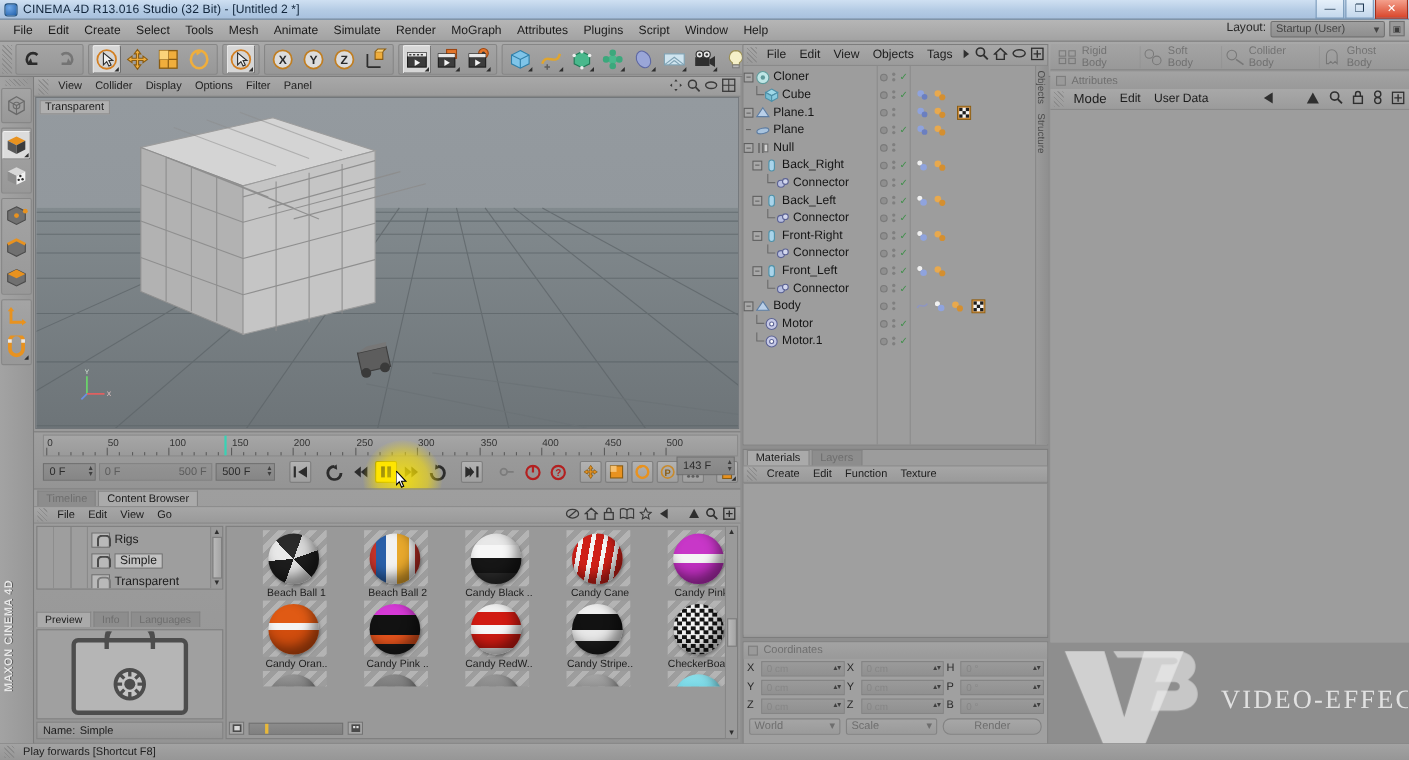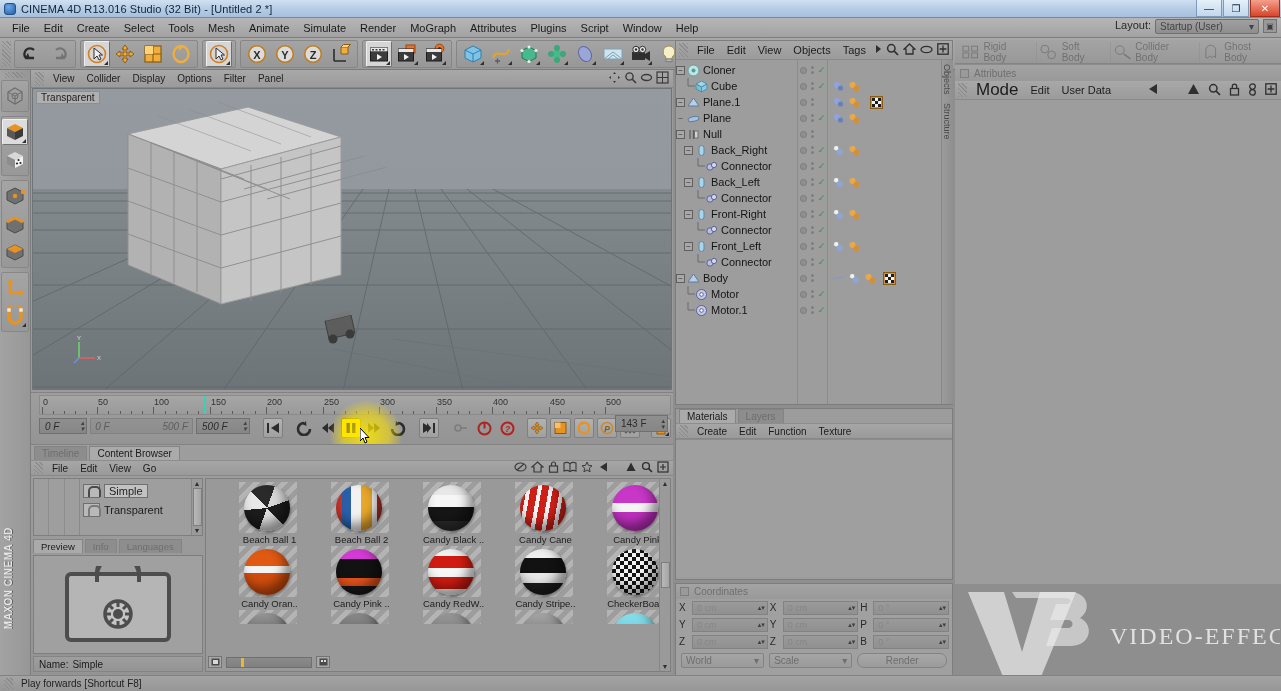--- a/index.html
+++ b/index.html
@@ -116,21 +116,21 @@
 
   
   .timeline{ position:absolute; left:31px; top:392px; width:642px; height:52px;
     background:linear-gradient(#9e9e9e,#949494); border-top:1px solid #828282;}
   .tl-ruler{ position:relative; height:20px; margin:2px 2px 0 8px;
     background:linear-gradient(#a6a6a6,#9a9a9a); border:1px solid #8b8b8b;}
   .tick{ position:absolute; bottom:0; width:1px; background:#5c5c5c;}
   .tick.major{ height:7px;} .tick.minor{ height:3px;}
   .tlabel{ position:absolute; top:1px; font-size:9px; color:#333; transform:translateX(1px);}
   .playhead{ position:absolute; top:0; bottom:0; width:2px; background:#37d3b5;}
-  .tl-row{ display:flex; height:22px; margin:3px 2px 0 8px; gap:3px;font-style:italic;}
+  .tl-row{ display:flex; align-items:center; height:22px; margin:3px 2px 0 8px; gap:3px;}
   .numfield{ height:16px; background:linear-gradient(#8f8f8f,#868686);
     border:1px solid #707070; display:flex; align-items:center;
     padding:0 2px 0 5px; font-size:10px; color:#2c2c2c; position:relative;}
   .spin{ margin-left:auto; font-size:7px; line-height:6px; color:#3f3f3f; text-align:center;}
   .rangefield{ width:112px; opacity:.55; justify-content:space-between; padding:0 4px;}
   .pbtn{ width:22px;height:20px; display:flex;align-items:center;justify-content:center;
     background:linear-gradient(#b2b2b2,#a0a0a0); border:1px solid #7f7f7f; border-radius:2px;}
   .pbtn.flat{ background:transparent; border:1px solid transparent;}
   .glow{ position:absolute; left:330px; top:400px; width:72px;height:72px;border-radius:50%;
     background:radial-gradient(circle,rgba(255,232,0,.85) 0%,rgba(255,228,0,.55) 45%,rgba(255,225,0,0) 72%);
@@ -160,21 +160,21 @@
   .trow{ display:flex; align-items:center; height:19px; gap:4px; padding-left:3px; font-size:11px;}
   .folder{ width:17px;height:14px; background:#b9b9b9; border:1px solid #6f6f6f; position:relative;}
   .folder:before{ content:""; position:absolute; left:4px; top:1px; width:9px;height:9px;
     border:2px solid #4a4a4a; border-bottom:none; border-radius:5px 5px 0 0;}
   .folder.open:before{ border-color:#7a7a7a; }
   .trow .nm.sel{ background:#c2c2c2; border:1px solid #6f6f6f; padding:0 4px;}
   .vscroll{ width:11px; background:#9a9a9a; border-left:1px solid #878787;
     display:flex; flex-direction:column; align-items:center; justify-content:space-between; padding:1px 0;}
   .vthumb{ width:9px; flex:1; background:linear-gradient(90deg,#b9b9b9,#a4a4a4); border:1px solid #7e7e7e; margin:1px 0;}
   .arr{ font-size:7px; color:#2f2f2f;}
-  .prevtabs{ display:flex; gap:2px; padding-left:2px; margin-top:1px;}
+  .prevtabs{ display:flex; gap:2px; padding-left:2px; margin-top:18px;}
   .preview{ flex:1; margin:2px; background:#a0a0a0; border:1px solid #7e7e7e;
     display:flex; align-items:center; justify-content:center; }
   .namebar{ height:16px; margin:0 2px 2px 2px; background:linear-gradient(#9e9e9e,#949494);
     border:1px solid #848484; display:flex; align-items:center; padding-left:5px; font-size:10px;}
   .cb-right{ flex:1; position:relative; margin:2px 2px 2px 0; background:#999999; border:1px solid #7e7e7e;}
   .matgrid{ display:grid; grid-template-columns:repeat(5,1fr); padding:3px 2px 0 4px; gap:0 2px;}
   .matcell{ width:61px;margin-left:29px; }
   .swatch{ width:58px;height:51px; position:relative;
     background-image:repeating-linear-gradient(135deg,#b4b4b4 0 5px,#9d9d9d 5px 10px);}
   .ball{ position:absolute; left:5px; top:3px; width:46px;height:46px; border-radius:50%;
@@ -914,20 +914,24 @@
       </div>
     </div>
 
     <div class="cb-body">
       <div class="cb-left">
         <div class="tree">
           <div class="tree-cols"></div>
           <div class="tree-items">
             <div class="trow">
               <div class="folder"></div>
+              <span class="nm">Rigs</span>
+            </div>
+            <div class="trow">
+              <div class="folder"></div>
               <span class="nm sel">Simple</span>
             </div>
             <div class="trow">
               <div class="folder open"></div>
               <span class="nm">Transparent</span>
             </div>
           </div>
           <div class="vscroll">
             <span class="arr">▲</span>
             <div class="vthumb"></div>
@@ -1599,21 +1603,21 @@
     </div>
   </div>
 
   <div class="attr">
     <div class="attr-title">
       <span class="sqbox"></span>
       <span>Attributes</span>
     </div>
     <div class="attr-menu">
       <div class="grip" style="height:14px"></div>
-      <div class="mi" style="padding:1px 6px;font-size:17px">Mode</div>
+      <div class="mi" style="padding:1px 6px;font-size:12px">Mode</div>
       <div class="mi" style="padding:1px 6px;font-size:11px">Edit</div>
       <div class="mi" style="padding:1px 6px;font-size:11px">User Data</div>
       <div style="margin-left:auto; display:flex; align-items:center; gap:8px; padding-right:4px">
         <span>
           <svg width="15" height="12" viewBox="0 0 15 12">
               <path d="M11 1 L3 6 L11 11 Z" fill="#2f2f2f"></path>
             </svg></span>
         <span style="width:10px"></span>
         <span>
           <svg width="13" height="12" viewBox="0 0 13 12">

